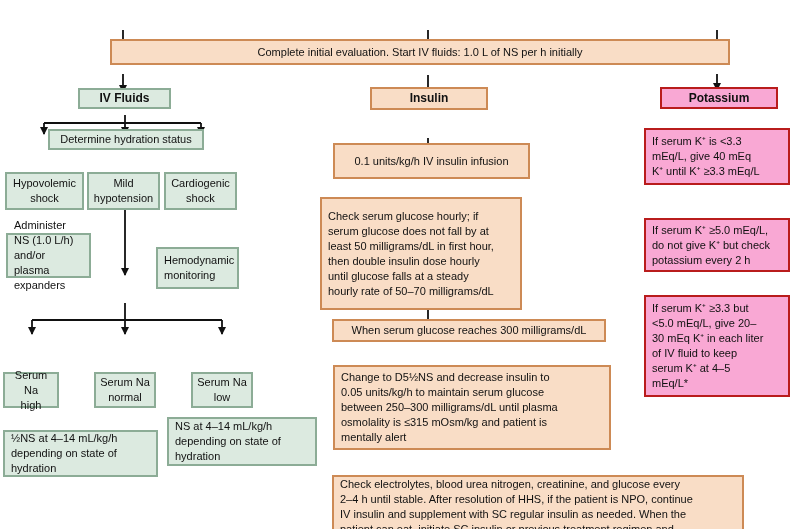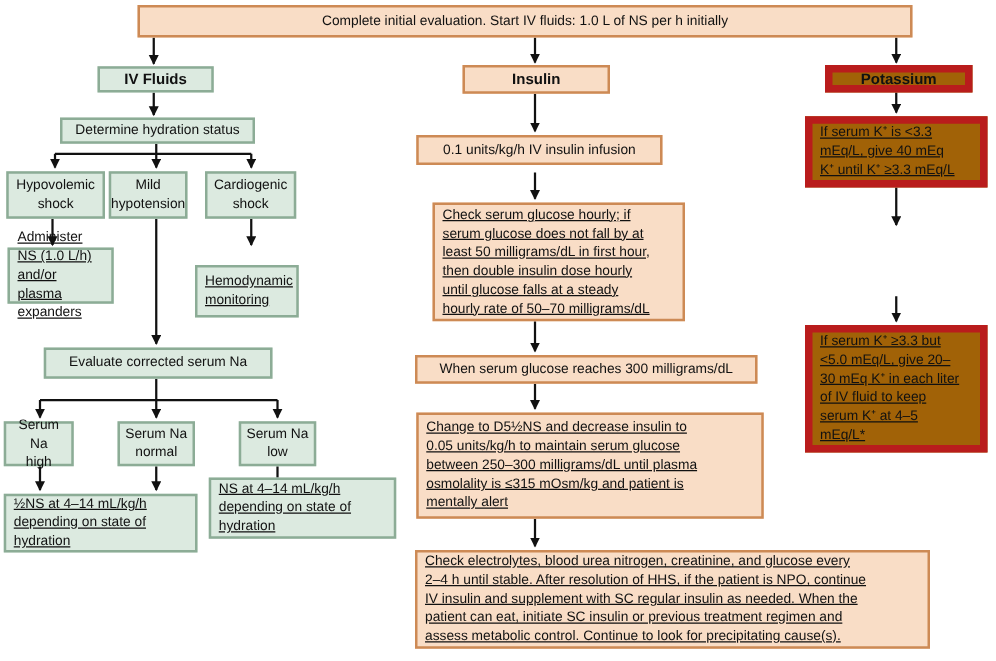--- a/index.html
+++ b/index.html
@@ -1,26 +1,26 @@
 <!DOCTYPE html>
 <html><head>
 <meta charset="utf-8">
 <style>
   html,body{margin:0;padding:0;background:#fff;}
   .canvas{position:relative;width:797px;height:529px;background:#ffffff;
           font-family:"Liberation Sans",sans-serif;color:#111;overflow:hidden;}
   svg.arrows{position:absolute;left:0;top:0;z-index:1;}
   .box{position:absolute;box-sizing:border-box;z-index:2;display:flex;align-items:center;
-       font-size:11px;line-height:15px;white-space:pre-line;padding:2px 4px;}
+       font-size:11px;line-height:15px;white-space:pre-line;padding:2px 4px;margin-top:35px;}
   .c{justify-content:center;text-align:center;}
-  .l{text-align:left;padding:19px 6px;text-decoration:underline;}
+  .l{text-align:left;padding:19px 6px;}
   .hdr{font-weight:700;font-size:12px;justify-content:center;text-align:center;white-space:nowrap;}
   .green{background:#dceae0;border:2px solid #8cac96;}
   .peach{background:#f9ddc6;border:2px solid #cd8a55;}
-  .purple{background:#a16207;border:6px solid #b91c1c;}
+  .purple{background:#f9a8d4;border:2px solid #b91c1c;}
 </style>
 </head>
 <body>
 
 <div class="canvas">
 
   <svg class="arrows" width="797" height="529">
     <defs>
       <marker id="ah" markerWidth="9" markerHeight="9" refX="7" refY="4" orient="auto" markerUnits="userSpaceOnUse">
         <path d="M0,0 L8,4 L0,8 Z" fill="#111"></path>
@@ -61,47 +61,46 @@
       <path d="M717,237 V257" marker-end="url(#ah)"></path>
     </g>
   </svg>
 
   <div class="box peach c" style="left:110px;top:4px;width:620px;height:26px">Complete initial evaluation. Start IV fluids: 1.0 L of NS per h initially</div>
 
   <div class="box green c" style="left:48px;top:94px;width:156px;height:21px">Determine hydration status</div>
   <div class="box green hdr" style="left:78px;top:53px;width:93px;height:21px">IV Fluids</div>
   <div class="box green c" style="left:5px;top:137px;width:79px;height:38px">Hypovolemic
 shock</div>
-  <div class="box green c" style="left:87px;top:137px;width:63px;height:38px">Mild
+  <div class="box green c" style="left:87px;top:137px;width:73px;height:38px">Mild
 hypotension</div>
   <div class="box green c" style="left:164px;top:137px;width:73px;height:38px">Cardiogenic
 shock</div>
   <div class="box green l" style="left:6px;top:198px;width:85px;height:45px">Administer
 NS (1.0 L/h)
 and/or plasma
 expanders</div>
   <div class="box green l" style="left:156px;top:212px;width:83px;height:34px">Hemodynamic
 monitoring</div>
-  <div class="box green c" style="left:35px;top:278px;width:183px;height:25px">Evaluate corrected serum Na</div>
   <div class="box green c" style="left:3px;top:337px;width:56px;height:36px">Serum Na
 high</div>
   <div class="box green c" style="left:94px;top:337px;width:62px;height:36px">Serum Na
 normal</div>
   <div class="box green c" style="left:191px;top:337px;width:62px;height:36px">Serum Na
 low</div>
   <div class="box green l" style="left:3px;top:395px;width:155px;height:47px">½NS at 4–14 mL/kg/h
 depending on state of
 hydration</div>
   <div class="box green l" style="left:167px;top:382px;width:150px;height:49px">NS at 4–14 mL/kg/h
 depending on state of
 hydration</div>
 
   <div class="box peach hdr" style="left:370px;top:52px;width:118px;height:23px">Insulin</div>
-  <div class="box peach c" style="left:333px;top:108px;width:197px;height:24px">0.1 units/kg/h IV insulin infusion</div>
-  <div class="box peach l" style="left:346px;top:162px;width:202px;height:95px">Check serum glucose hourly; if
+  <div class="box peach c" style="left:333px;top:108px;width:197px;height:36px">0.1 units/kg/h IV insulin infusion</div>
+  <div class="box peach l" style="left:320px;top:162px;width:202px;height:113px">Check serum glucose hourly; if
 serum glucose does not fall by at
 least 50 milligrams/dL in first hour,
 then double insulin dose hourly
 until glucose falls at a steady
 hourly rate of 50–70 milligrams/dL</div>
   <div class="box peach c" style="left:332px;top:284px;width:274px;height:23px">When serum glucose reaches 300 milligrams/dL</div>
   <div class="box peach l" style="left:333px;top:330px;width:278px;height:85px">Change to D5½NS and decrease insulin to
 0.05 units/kg/h to maintain serum glucose
 between 250–300 milligrams/dL until plasma
 osmolality is ≤315 mOsm/kg and patient is
@@ -109,20 +108,23 @@
   <div class="box peach l" style="left:332px;top:440px;width:412px;height:79px">Check electrolytes, blood urea nitrogen, creatinine, and glucose every
 2–4 h until stable. After resolution of HHS, if the patient is NPO, continue
 IV insulin and supplement with SC regular insulin as needed. When the
 patient can eat, initiate SC insulin or previous treatment regimen and
 assess metabolic control. Continue to look for precipitating cause(s).</div>
 
   <div class="box purple hdr" style="left:660px;top:52px;width:118px;height:22px">Potassium</div>
   <div class="box purple l" style="left:644px;top:93px;width:146px;height:57px">If serum K⁺ is &lt;3.3
 mEq/L, give 40 mEq
 K⁺ until K⁺ ≥3.3 mEq/L</div>
+  <div class="box purple l" style="left:644px;top:183px;width:146px;height:54px">If serum K⁺ ≥5.0 mEq/L,
+do not give K⁺ but check
+potassium every 2 h</div>
   <div class="box purple l" style="left:644px;top:260px;width:146px;height:102px">If serum K⁺ ≥3.3 but
 &lt;5.0 mEq/L, give 20–
 30 mEq K⁺ in each liter
 of IV fluid to keep
 serum K⁺ at 4–5
 mEq/L*</div>
 
 </div>
 
 </body></html>

